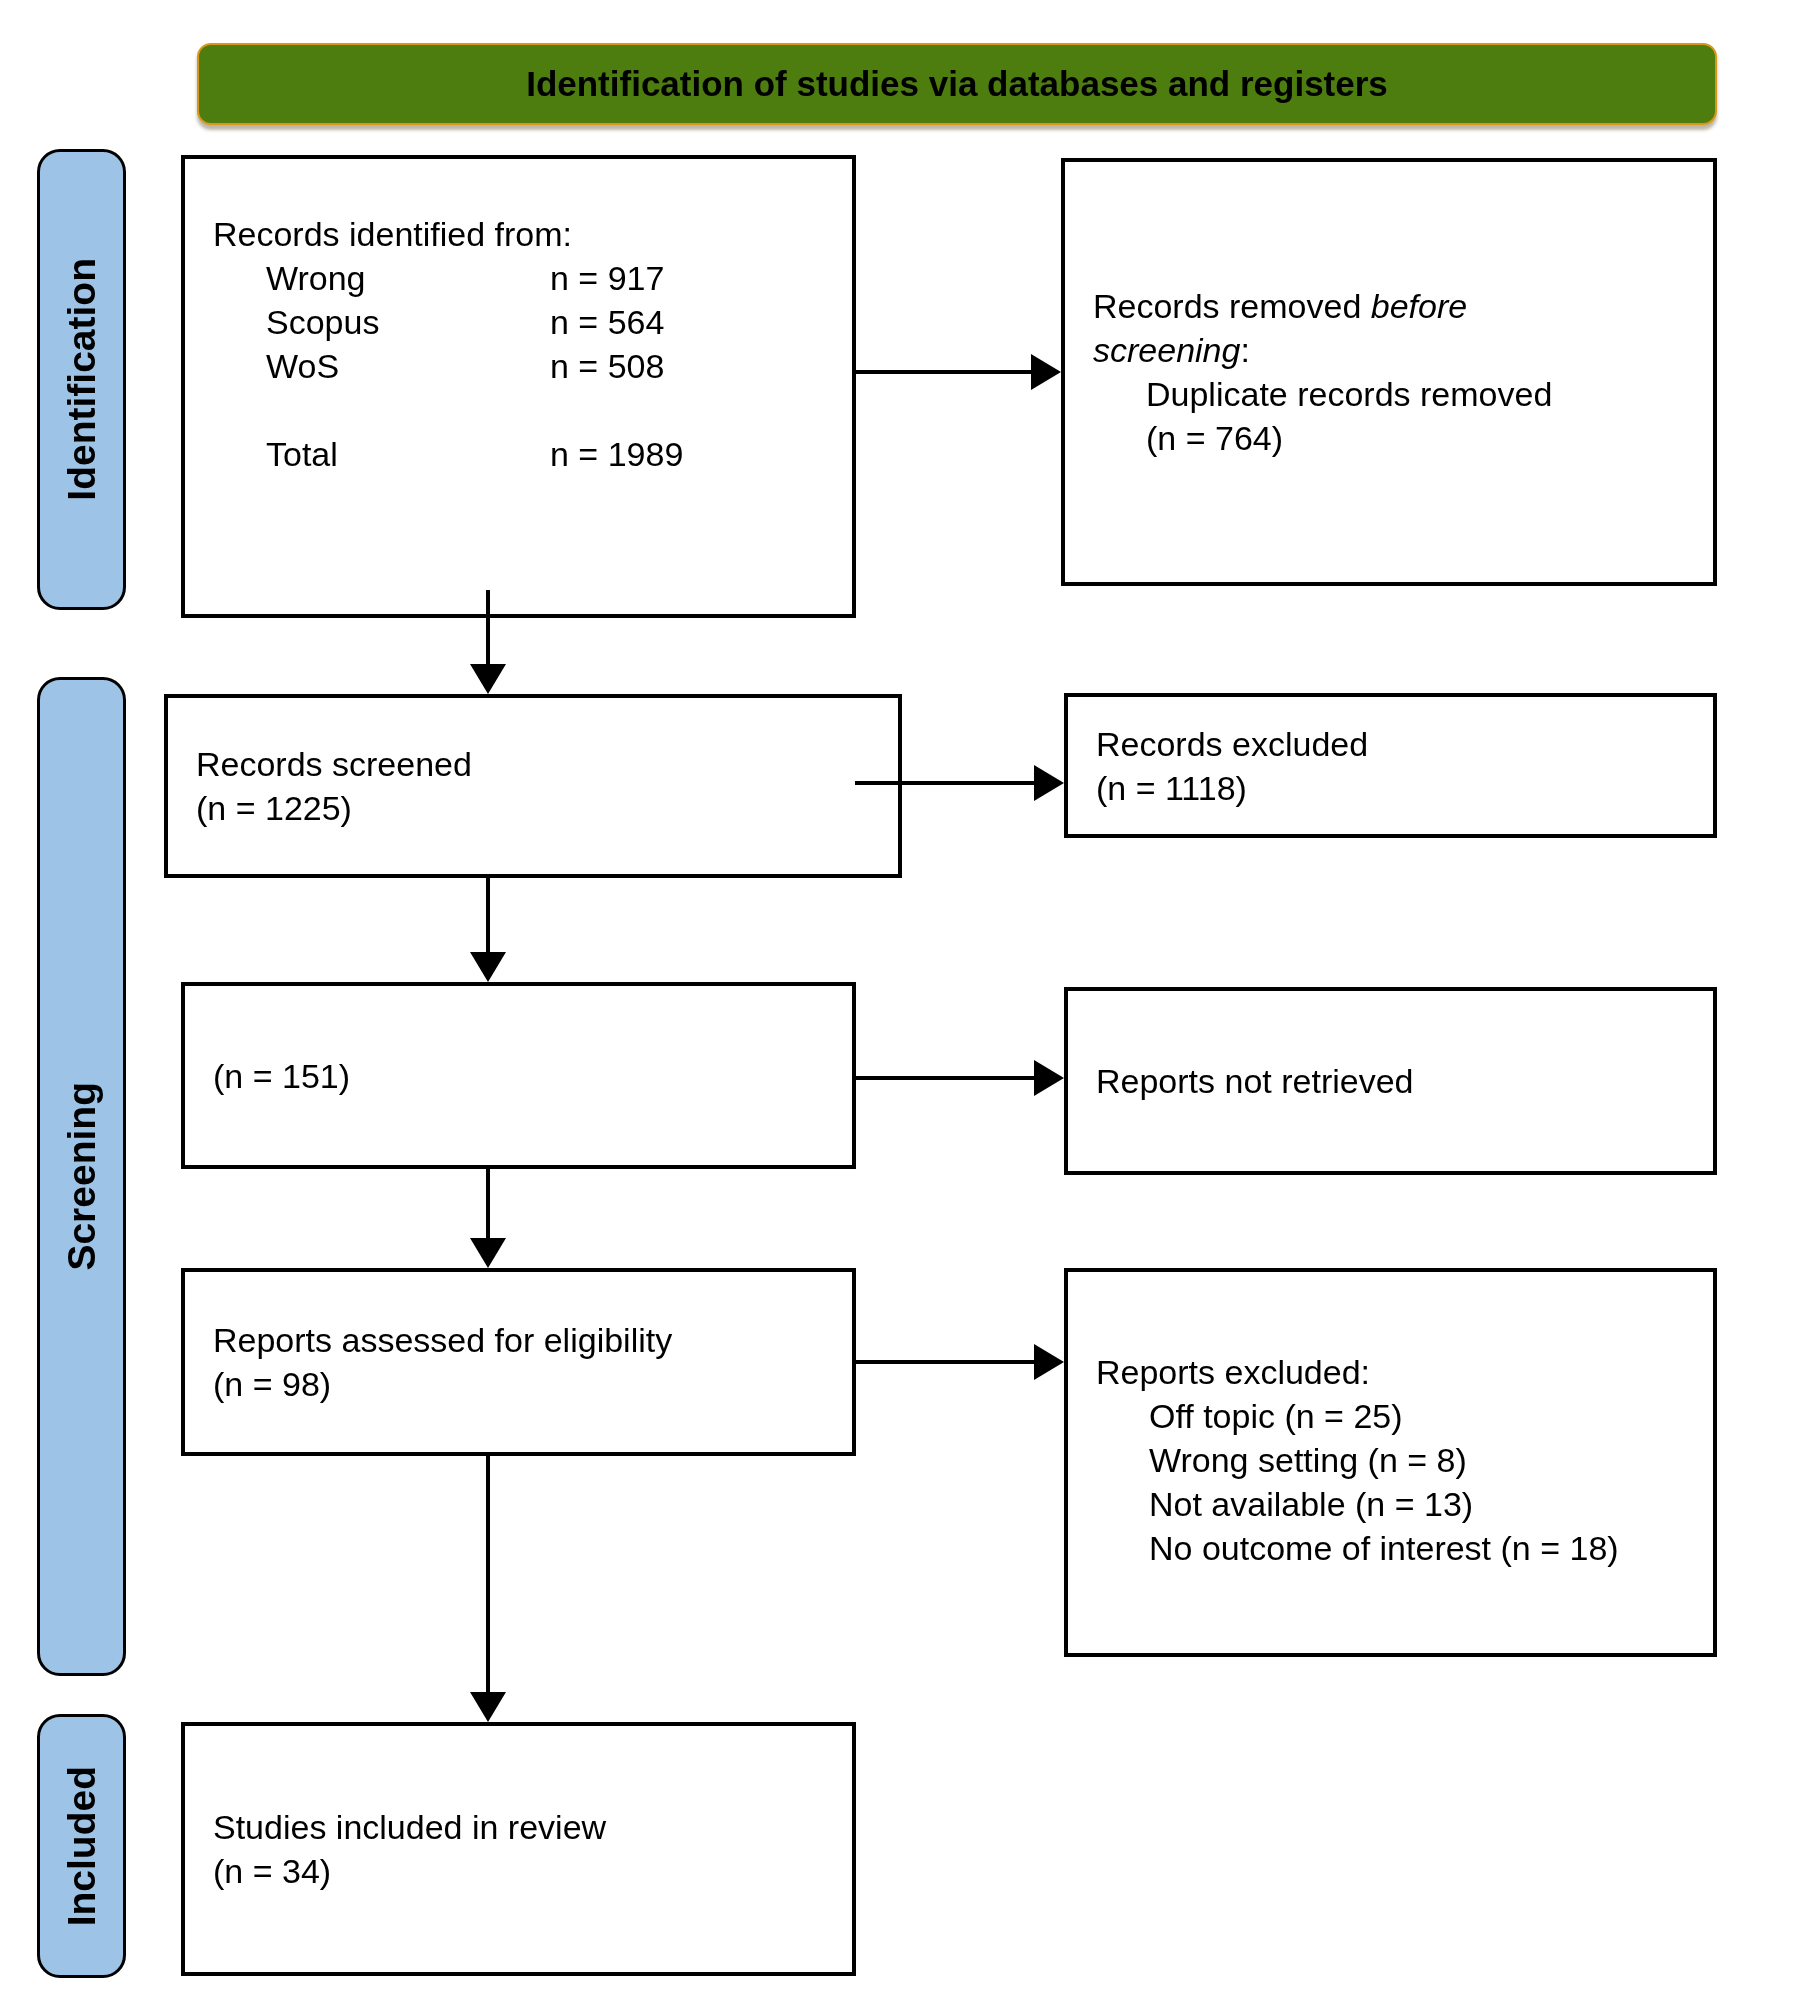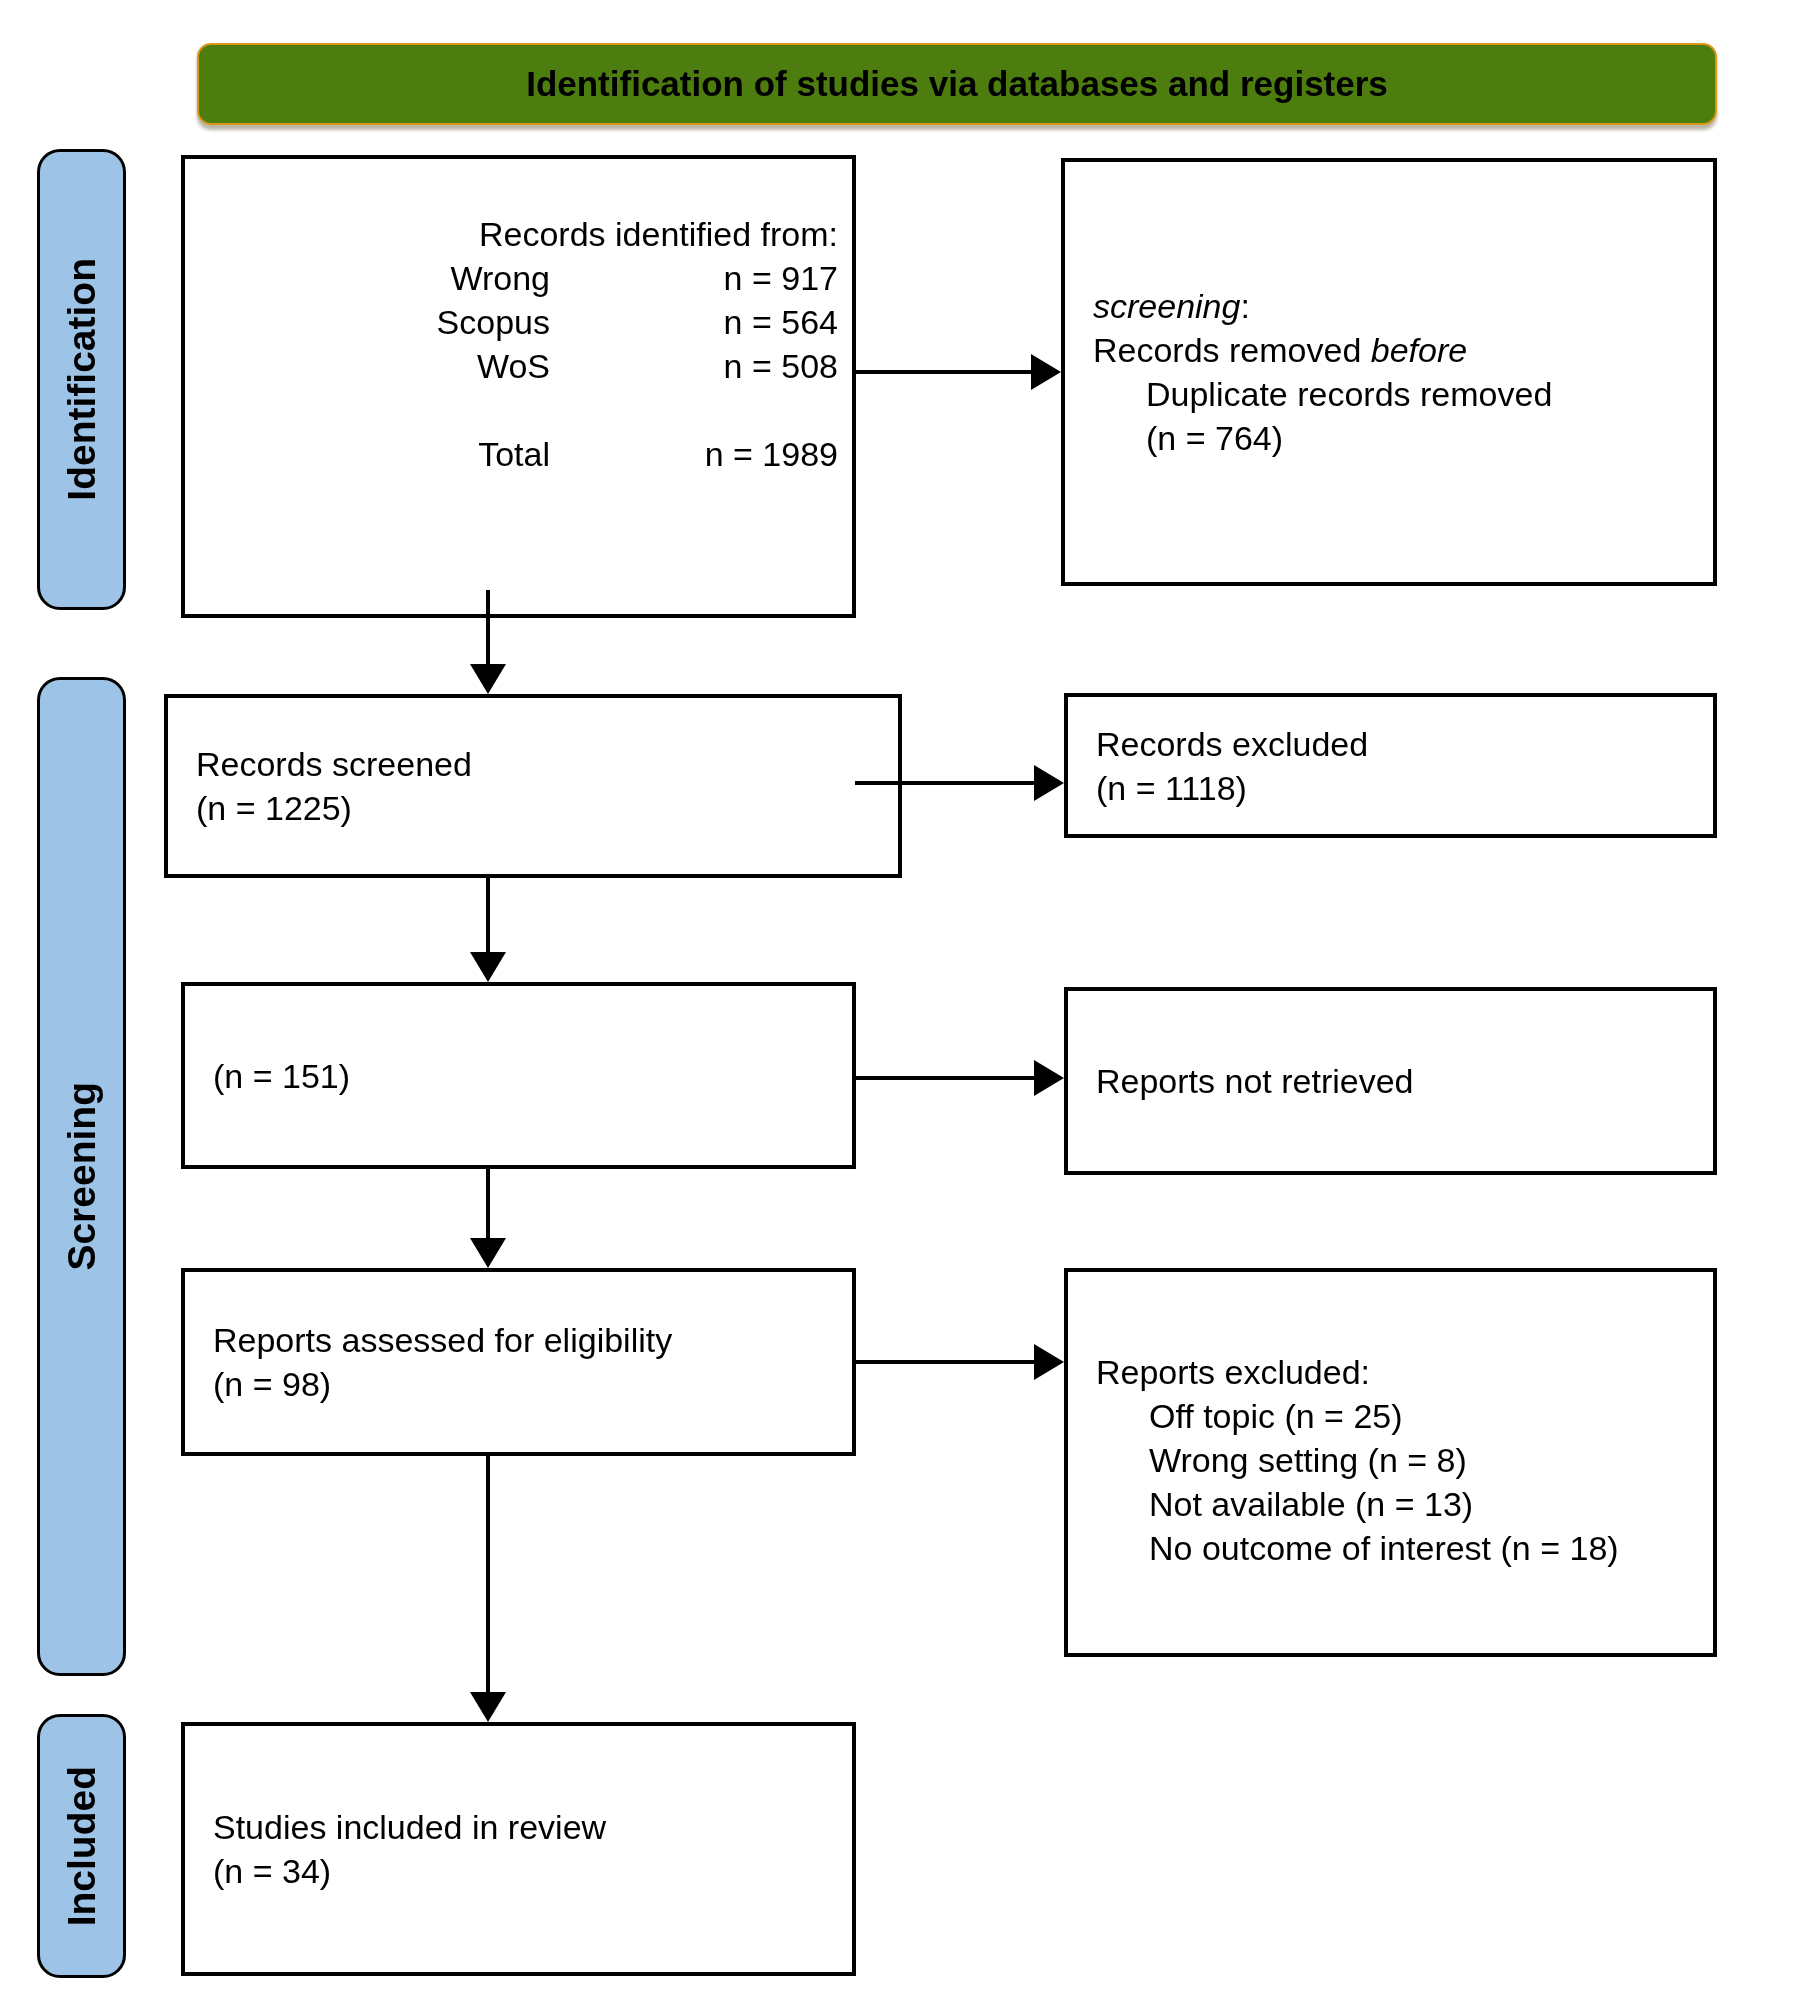--- a/index.html
+++ b/index.html
@@ -55,21 +55,21 @@
     border: 4.4px solid #000;
     box-sizing: border-box;
     font-size: 34px;
     line-height: 44px;
   }
   .center-box {
     display: flex; flex-direction: column; justify-content: center;
     padding-left: 28px; padding-right: 14px;
   }
 
-  #box-identified       { left: 181px;  top: 155px;  width: 675px; height: 463px; padding: 53px 14px 0 28px; text-align: right; }
+  #box-identified       { left: 181px;  top: 155px;  width: 675px; height: 463px; padding: 53px 14px 0 28px; }
   #box-removed          { left: 1061px; top: 158px;  width: 656px; height: 428px; }
   #box-screened         { left: 164px;  top: 694px;  width: 738px; height: 184px; }
   #box-excluded-records { left: 1064px; top: 693px;  width: 653px; height: 145px; }
   #box-sought           { left: 181px;  top: 982px; width: 675px; height: 187px; }
   #box-not-retrieved    { left: 1064px; top: 987px; width: 653px; height: 188px; }
   #box-assessed         { left: 181px;  top: 1268px; width: 675px; height: 188px; }
   #box-excluded-reports { left: 1064px; top: 1268px; width: 653px; height: 389px; padding: 78px 14px 0 28px; }
   #box-included         { left: 181px;  top: 1722px; width: 675px; height: 254px; }
 
   .id-row { display: grid; grid-template-columns: 284px auto; margin-left: 53px; }
@@ -126,22 +126,22 @@
       <span>WoS</span>
       <span>n = 508</span>
     </div>
     <div class="id-row total">
       <span>Total</span>
       <span>n = 1989</span>
     </div>
   </div>
 
   <div class="fbox center-box" id="box-removed">
+    <div><span>Records removed </span><span class="it">before</span></div>
     <div><span class="it">screening</span><span>:</span></div>
-    <div><span>Records removed </span><span class="it">before</span></div>
     <div class="indent">Duplicate records removed</div>
     <div class="indent">(n = 764)</div>
   </div>
 
   <div class="fbox center-box" id="box-screened">
     <div>Records screened</div>
     <div>(n = 1225)</div>
   </div>
 
   <div class="fbox center-box" id="box-excluded-records">

